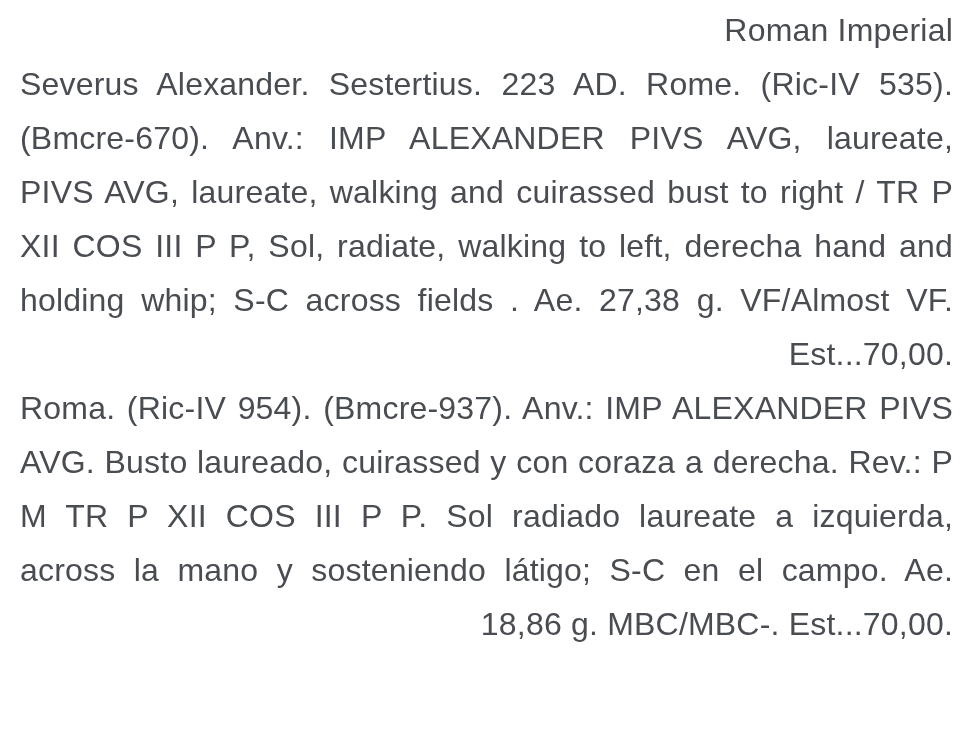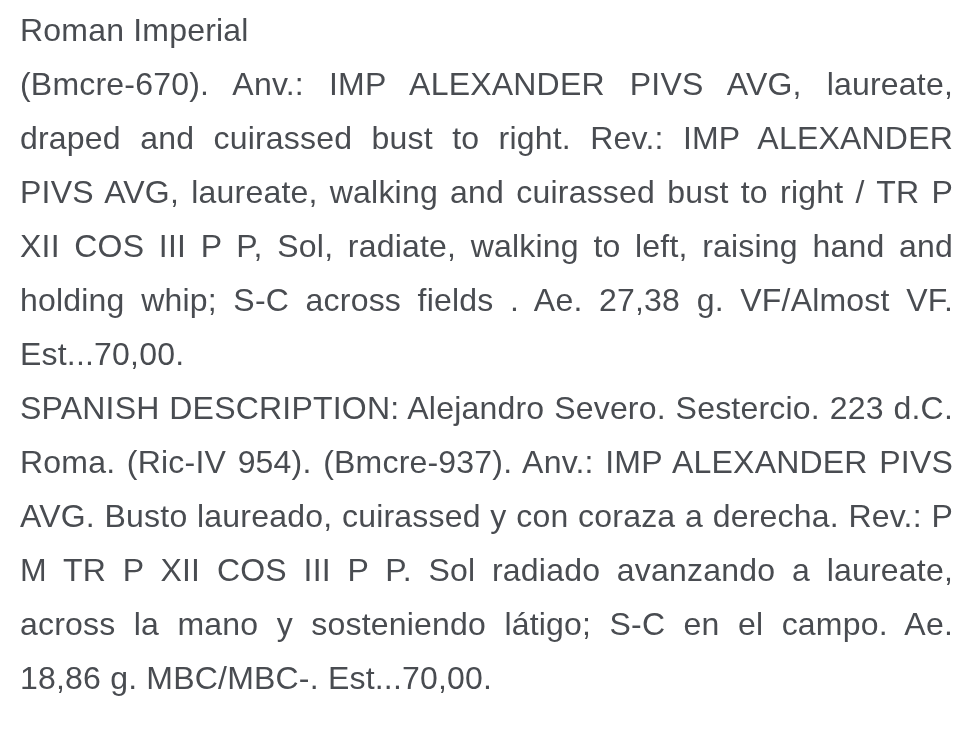--- a/index.html
+++ b/index.html
@@ -17,37 +17,36 @@
     padding: 3px 10px 0 20px;
     color: #494c51;
     font-size: 32px;
     line-height: 54px;
     font-weight: 400;
     letter-spacing: 0.2px;
   }
   .line {
     height: 54px;
     white-space: normal;
-    text-align: left;
+    text-align: right;
   }
   .line.just {
     text-align: justify;
     text-align-last: justify;
   }
 </style>
 </head>
 <body>
 
 <div class="doc">
   <div class="line">Roman Imperial</div>
+  <div class="line just">Severus Alexander. Sestertius. 223 AD. Rome. (Ric-IV 535).</div>
   <div class="line just">(Bmcre-670). Anv.: IMP ALEXANDER PIVS AVG, laureate,</div>
-  <div class="line just">draped and cuirassed bust to right. Rev.: IMP ALEXANDER</div>
   <div class="line just">PIVS AVG, laureate, walking and cuirassed bust to right / TR P</div>
-  <div class="line just">XII COS III P P, Sol, radiate, walking to left, raising hand and</div>
+  <div class="line just">XII COS III P P, Sol, radiate, walking to left, derecha hand and</div>
   <div class="line just">holding whip; S-C across fields . Ae. 27,38 g. VF/Almost VF.</div>
   <div class="line">Est...70,00.</div>
-  <div class="line just">SPANISH DESCRIPTION: Alejandro Severo. Sestercio. 223 d.C.</div>
   <div class="line just">Roma. (Ric-IV 954). (Bmcre-937). Anv.: IMP ALEXANDER PIVS</div>
   <div class="line just">AVG. Busto laureado, cuirassed y con coraza a derecha. Rev.: P</div>
-  <div class="line just">M TR P XII COS III P P. Sol radiado avanzando a laureate,</div>
+  <div class="line just">M TR P XII COS III P P. Sol radiado laureate a izquierda,</div>
   <div class="line just">across la mano y sosteniendo látigo; S-C en el campo. Ae.</div>
   <div class="line">18,86 g. MBC/MBC-. Est...70,00.</div>
 </div>
 
 </body></html>

